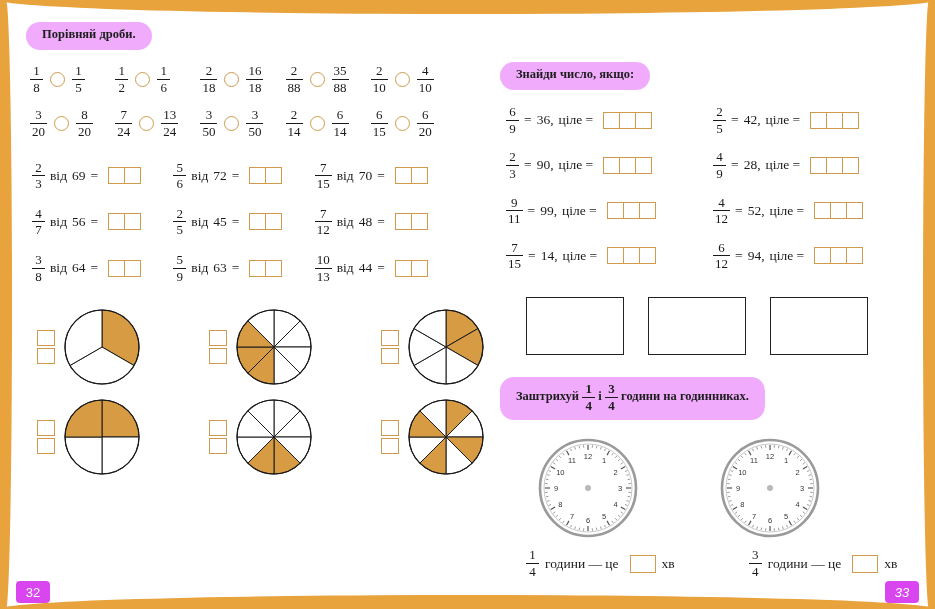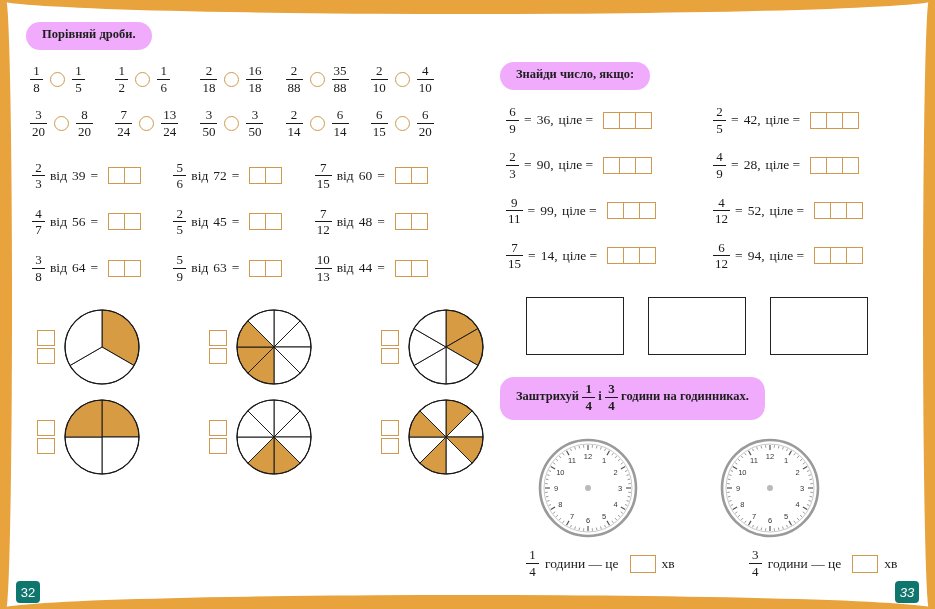--- a/index.html
+++ b/index.html
@@ -27,22 +27,22 @@
   }
   .frame-left{left:0;border-radius:0 50% 50% 0/0 50% 50% 0;}
   .frame-right{right:0;border-radius:50% 0 0 50%/50% 0 0 50%;}
   .inner{
     position:absolute;left:14px;top:14px;right:14px;bottom:14px;
     background:#fff;border-radius:6px;
   }
 
   
   .pagenum{
-    position:absolute;bottom:6px;width:24px;height:22px;
-    background:#0f766e;color:#fff;border-radius:4px;
+    position:absolute;bottom:6px;width:34px;height:22px;
+    background:#d946ef;color:#fff;border-radius:4px;
     font-family:"Liberation Sans",sans-serif;font-size:13px;
     display:flex;align-items:center;justify-content:center;
   }
   .pagenum.left{left:16px;}
   .pagenum.right{right:16px;font-style:italic;}
 
   
   .pill{
     display:inline-block;
     background:#f0abfc;
@@ -261,21 +261,21 @@
     <div style="margin-top:22px;">
       <div id="fon-rows">
           <div class="fon-row">
             <span class="fon-item">
               <span class="frac">
                 <span class="num">2</span>
                 <span class="bar"></span>
                 <span class="den">3</span>
               </span>
               <span>від</span>
-              <span>39</span>
+              <span>69</span>
               <span>=</span>
               <span class="ansgroup">
                 <span class="ansbox"></span>
                 <span class="ansbox"></span>
               </span>
             </span>
             <span class="fon-item">
               <span class="frac">
                 <span class="num">5</span>
                 <span class="bar"></span>
@@ -289,21 +289,21 @@
                 <span class="ansbox"></span>
               </span>
             </span>
             <span class="fon-item">
               <span class="frac">
                 <span class="num">7</span>
                 <span class="bar"></span>
                 <span class="den">15</span>
               </span>
               <span>від</span>
-              <span>60</span>
+              <span>70</span>
               <span>=</span>
               <span class="ansgroup">
                 <span class="ansbox"></span>
                 <span class="ansbox"></span>
               </span>
             </span>
           </div>
           <div class="fon-row">
             <span class="fon-item">
               <span class="frac">

